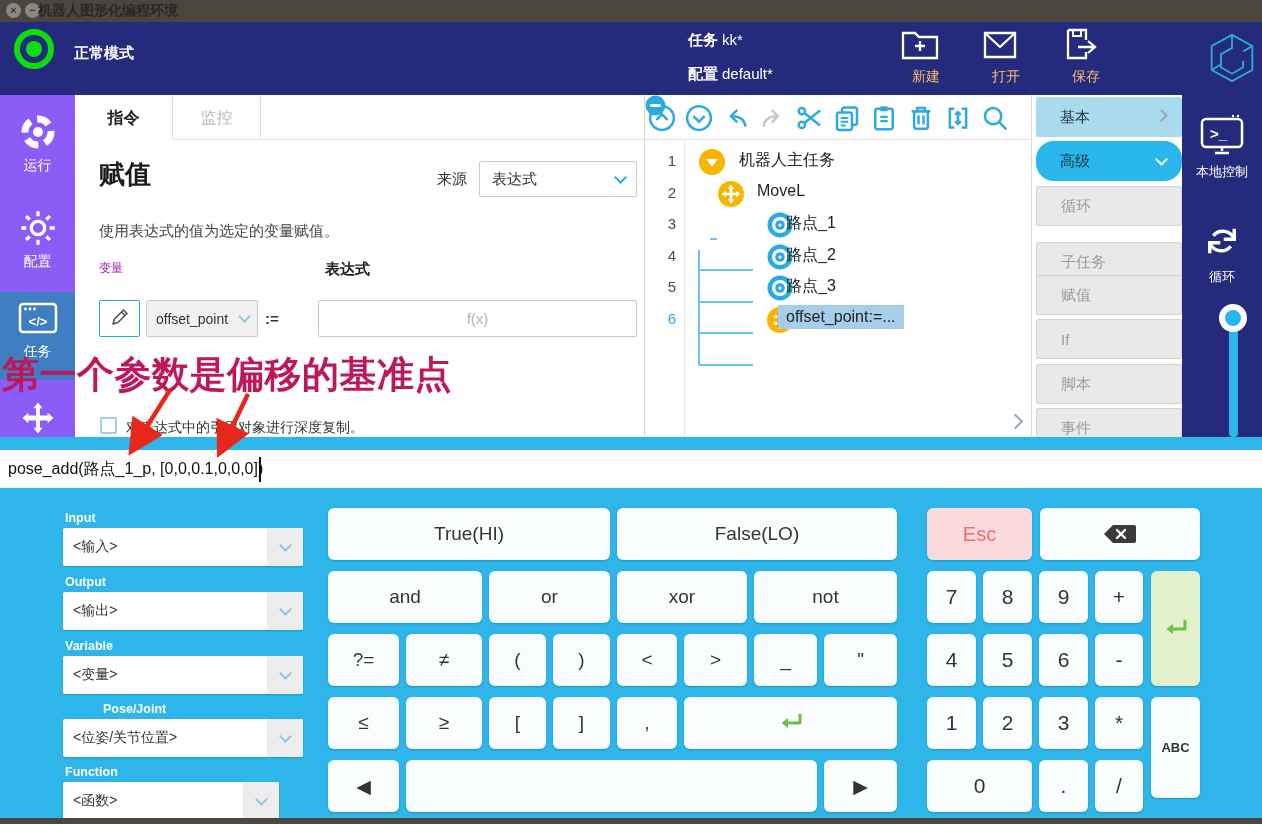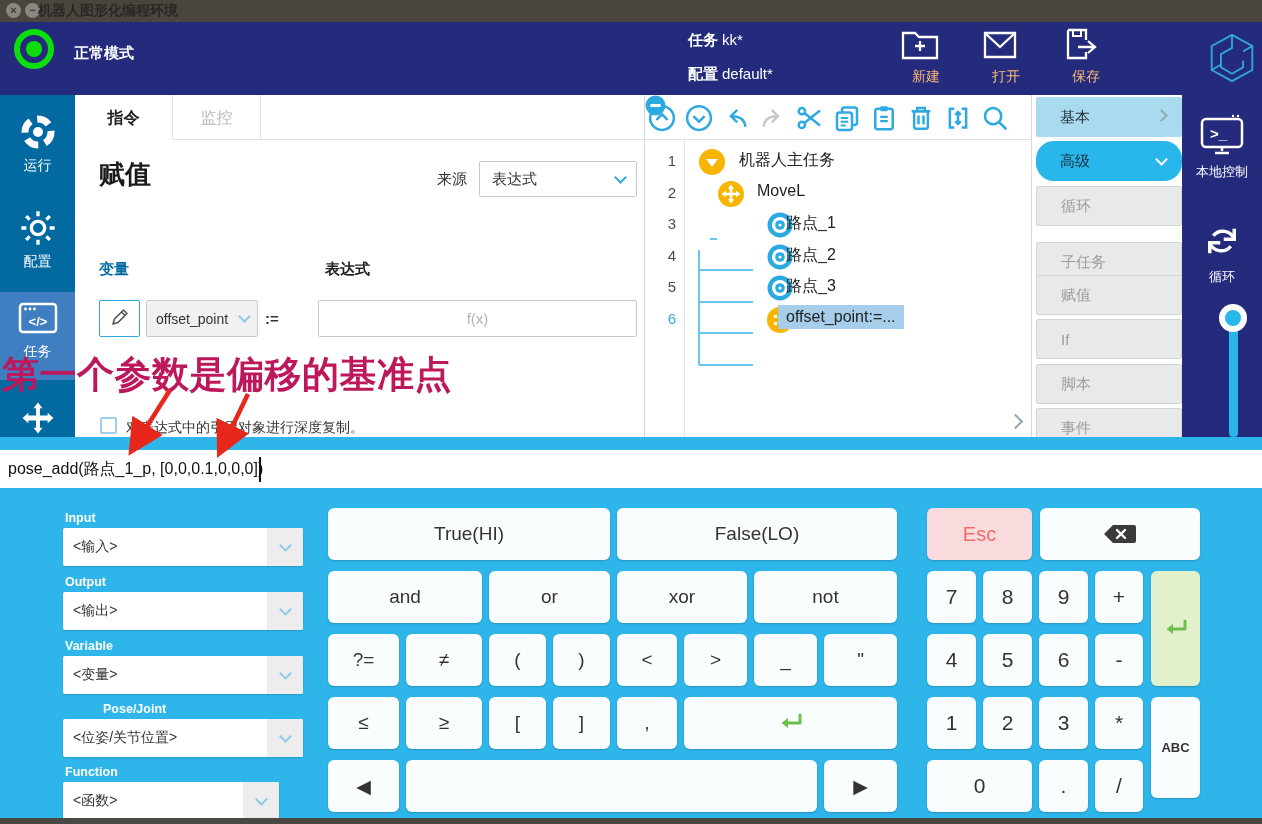--- a/index.html
+++ b/index.html
@@ -16,21 +16,21 @@
   
   .header{position:absolute;left:0;top:22px;width:1262px;height:73px;background:#252B7C;}
   .mode-ring{position:absolute;left:14px;top:7px;width:40px;height:40px;border:6px solid #0BDE0B;border-radius:50%;}
   .mode-dot{position:absolute;left:26px;top:19px;width:16px;height:16px;border-radius:50%;background:#0BDE0B;}
   .hdr-text{color:#fff;font-size:15px;position:absolute;white-space:nowrap;}
   .hdr-label{font-weight:bold;}
   .hdr-btn{position:absolute;top:4px;width:60px;text-align:right;color:#fdba74;}
   .hdr-btn .lbl{font-size:14px;margin-top:2px;}
 
   
-  .leftbar{position:absolute;left:0;top:95px;width:75px;height:342px;background:#0369a1;}
+  .leftbar{position:absolute;left:0;top:95px;width:75px;height:342px;background:#8b5cf6;}
   .side-item{position:absolute;left:0;width:75px;text-align:center;color:#fff;}
   .side-item .lbl{font-size:14px;margin-top:1px;}
   .side-active{position:absolute;left:0;top:197px;width:75px;height:88px;background:#3F7EC0;}
 
   
   .main-panel{position:absolute;left:75px;top:95px;width:570px;height:342px;background:#fff;border-right:1px solid #d8d8d8;}
   .tab{position:absolute;top:0;height:45px;line-height:45px;text-align:center;font-size:16px;}
   .vline{position:absolute;top:0;width:1px;height:44px;background:#e0e0e0;}
   .tabline{position:absolute;top:44px;height:1px;background:#e0e0e0;}
   .panel-title{position:absolute;font-size:26px;font-weight:bold;color:#1a1a1a;}
@@ -190,22 +190,23 @@
     <div class="panel-title" style="left:24px;top:62px;">赋值</div>
 
     <span style="position:absolute;left:362px;top:75px;font-size:15px;color:#333;">来源</span>
     <div class="dd" style="left:404px;top:66px;width:158px;height:36px;">
       <span class="val">表达式</span>
       <span class="chevbox">
           <i class="chev"></i>
         </span>
     </div>
 
-
-    <div style="position:absolute;left:24px;top:165px;font-size:15px;font-weight:bold;color:#0369a1;">变量</div>
+    <div style="position:absolute;left:24px;top:127px;font-size:15px;color:#444;">使用表达式的值为选定的变量赋值。</div>
+
+    <div style="position:absolute;left:24px;top:165px;font-size:12px;font-weight:normal;color:#a21caf;">变量</div>
     <div style="position:absolute;left:250px;top:165px;font-size:15px;font-weight:bold;color:#222;">表达式</div>
 
     <div style="position:absolute;left:24px;top:205px;width:41px;height:37px;border:1.5px solid #29ABE2;border-radius:2px;background:#fff;display:flex;align-items:center;justify-content:center;">
       <span><svg width="22" height="22" viewBox="0 0 22 22">
             <path d="M4 18 l1.5-5 9-9 3.5 3.5 -9 9 z" fill="none" stroke="#555" stroke-width="1.6" stroke-linejoin="round"></path>
             <path d="M12.5 6 l3.5 3.5" stroke="#555" stroke-width="1.6"></path>
           </svg></span>
     </div>
     <div class="dd" style="left:71px;top:205px;width:112px;height:37px;background:#F1F1F1;">
       <span class="val" style="left:9px;font-size:14px;">offset_point</span>

